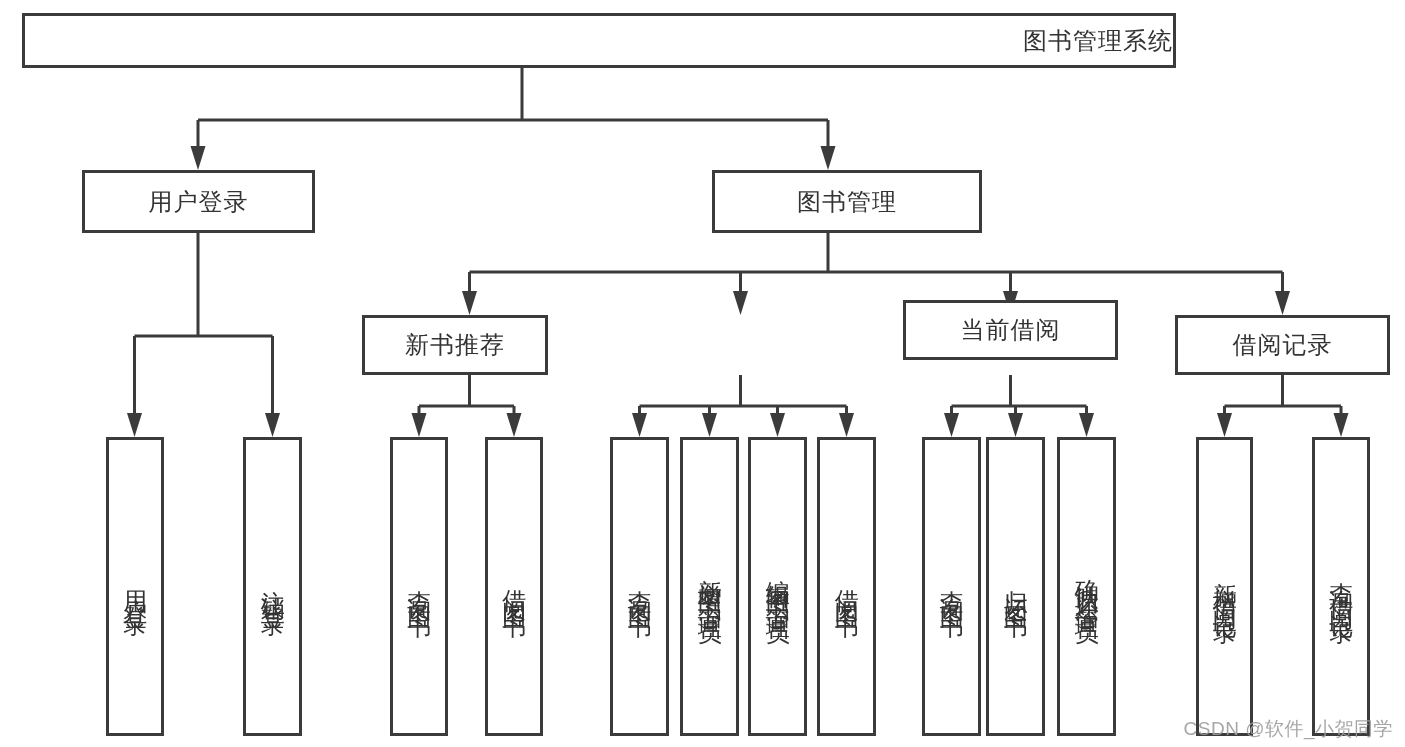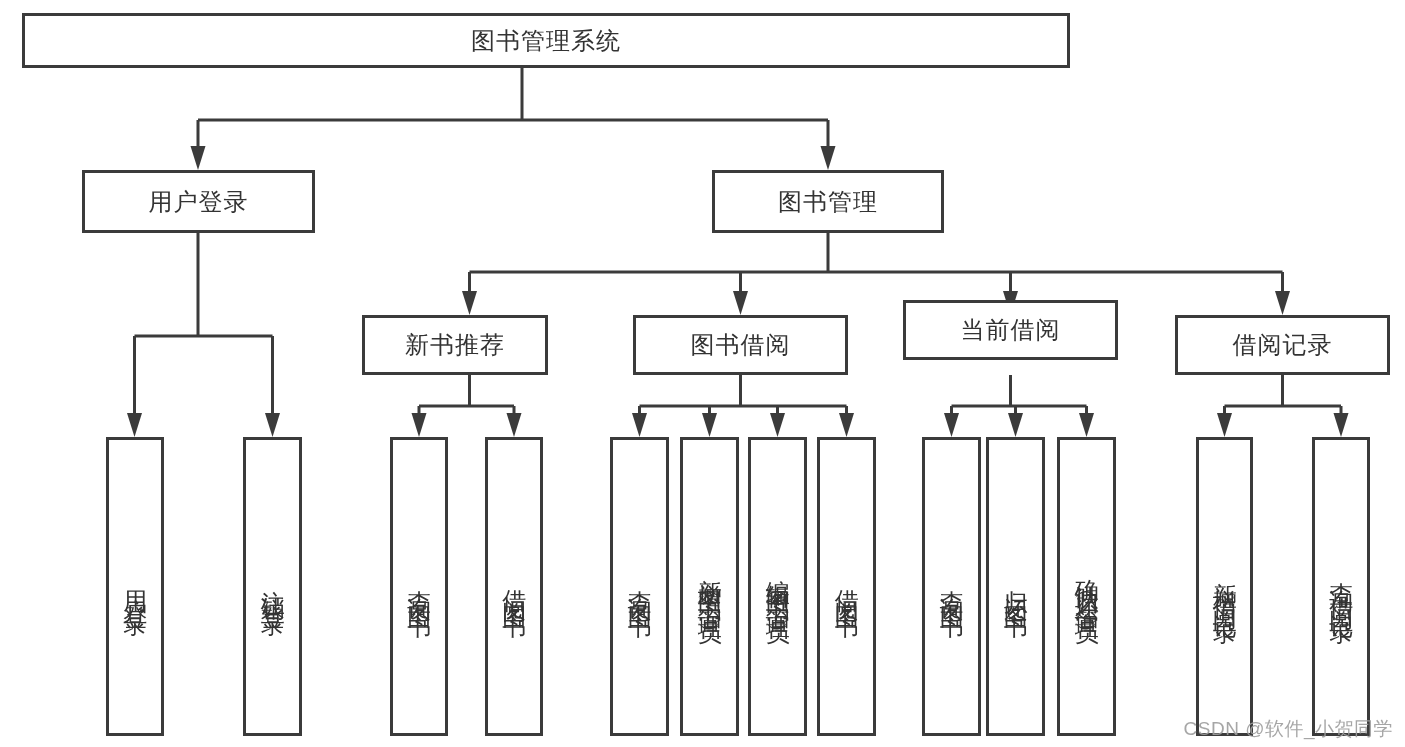--- a/index.html
+++ b/index.html
@@ -64,36 +64,33 @@
       <polygon points="770,413 785,413 777.5,437"></polygon>
       <polygon points="839,413 854,413 846.5,437"></polygon>
       <polygon points="944,413 959,413 951.5,437"></polygon>
       <polygon points="1008,413 1023,413 1015.5,437"></polygon>
       <polygon points="1079,413 1094,413 1086.5,437"></polygon>
       <polygon points="1217,413 1232,413 1224.5,437"></polygon>
       <polygon points="1333.5,413 1348.5,413 1341,437"></polygon>
     </g>
   </svg>
 
-  <div class="box" style="left:22px; top:13px; width:1048px; height:55px;">
+  <div class="box" style="left:22px; top:13px; width:1154px; height:55px;justify-content:flex-end;">
     <span class="lbl">图书管理系统</span>
   </div>
 
   <div class="box" style="left:82px; top:170px; width:233px; height:63px;">
     <span class="lbl">用户登录</span>
   </div>
-  <div class="box" style="left:712px; top:170px; width:232px; height:63px;">
+  <div class="box" style="left:712px; top:170px; width:270px; height:63px;">
     <span class="lbl">图书管理</span>
   </div>
 
   <div class="box" style="left:362px; top:315px; width:186px; height:60px;">
     <span class="lbl">新书推荐</span>
-  </div>
-  <div class="box" style="left:633px; top:315px; width:215px; height:60px;">
-    <span class="lbl">图书借阅</span>
   </div>
   <div class="box" style="left:903px; top:300px; width:215px; height:60px;">
     <span class="lbl">当前借阅</span>
   </div>
   <div class="box" style="left:1175px; top:315px; width:215px; height:60px;">
     <span class="lbl">借阅记录</span>
   </div>
 
   <div class="box v" style="left:106px; top:437px; width:58px; height:299px;">
     <span class="lbl">用户登录</span>

